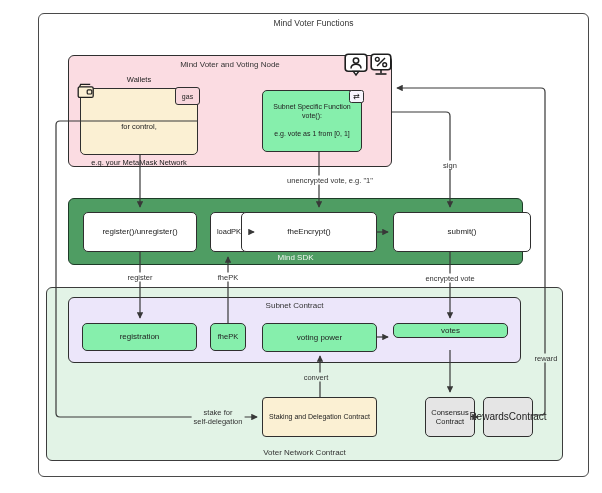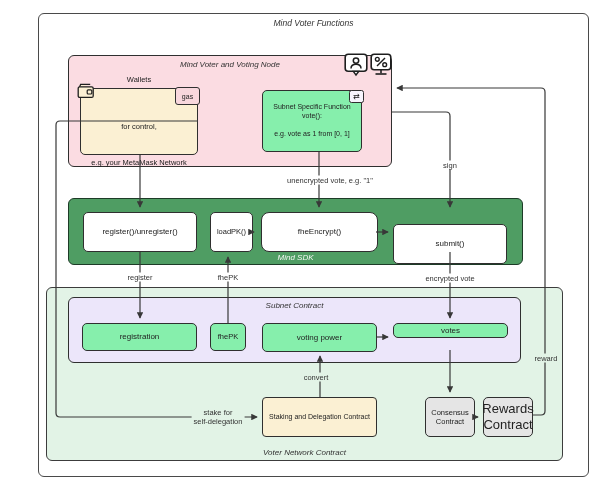--- a/index.html
+++ b/index.html
@@ -3,21 +3,21 @@
 <meta charset="utf-8">
 <style>
   html,body{margin:0;padding:0;background:#ffffff;}
   #canvas{
     position:relative;width:602px;height:493px;background:#ffffff;
     font-family:"Liberation Sans","DejaVu Sans",sans-serif;color:#333;
     overflow:hidden;
   }
   .abs{position:absolute;box-sizing:border-box;}
   .frame{border:1.4px solid #4a4a4a;border-radius:6px;background:#fff;}
-  .group-title{position:absolute;left:0;right:0;text-align:center;font-size:8px;color:#333;font-style:italic;}
+  .group-title{position:absolute;left:0;right:0;text-align:center;font-size:8px;color:#333;}
   .box{
     position:absolute;box-sizing:border-box;border:1.2px solid #2f2f2f;border-radius:5px;
     display:flex;align-items:center;justify-content:center;text-align:center;
     font-size:8px;color:#222;line-height:1.25;
   }
   .pink{background:#fbdce2;}
   .cream{background:#fbf0d3;gap:27px;}
   .lav{background:#86efac;}
   .lav-light{background:#ece6fa;}
   .white{background:#ffffff;}
@@ -89,41 +89,41 @@
     <div style="margin-bottom:9px;">vote():</div>
     <div>e.g. vote as 1 from [0, 1]</div>
   </div>
   <div class="sync-chip" style="left:349px;top:90px;width:13px;height:11px;">⇄</div>
 
   <div class="abs greenbar" style="left:68px;top:198px;width:455px;height:67px;">
     <div class="group-title" style="bottom:2px;color:#f2f6f2;">Mind SDK</div>
   </div>
   <div class="box white" style="left:83px;top:212px;width:114px;height:40px;">register()/unregister()</div>
   <div class="box white" style="left:210px;top:212px;width:43px;height:40px;font-size:7.5px;">loadPK()</div>
-  <div class="box white" style="left:261px;top:212px;width:117px;height:40px;border-radius:8px;">fheEncrypt()</div>
-  <div class="box white" style="left:393px;top:224px;width:114px;height:40px;">submit()</div>
+  <div class="box white" style="left:241px;top:212px;width:136px;height:40px;">fheEncrypt()</div>
+  <div class="box white" style="left:393px;top:212px;width:138px;height:40px;">submit()</div>
 
   <div class="abs lightgreen" style="left:46px;top:287px;width:517px;height:174px;">
     <div class="group-title" style="bottom:3px;">Voter Network Contract</div>
   </div>
 
   <div class="abs lav-light" style="left:68px;top:297px;width:453px;height:66px;border:1.2px solid #2f2f2f;border-radius:6px;">
     <div class="group-title" style="top:3px;">Subnet Contract</div>
   </div>
   <div class="box lav" style="left:82px;top:323px;width:115px;height:28px;">registration</div>
   <div class="box lav" style="left:210px;top:323px;width:36px;height:28px;font-size:7.5px;">fhePK</div>
   <div class="box lav" style="left:262px;top:323px;width:115px;height:29px;">voting power</div>
   <div class="box lav" style="left:393px;top:323px;width:115px;height:15px;">votes</div>
 
   <div class="box cream" style="left:262px;top:397px;width:115px;height:40px;font-size:7px;border-radius:4px;">Staking and Delegation Contract</div>
   <div class="box bluish" style="left:425px;top:397px;width:50px;height:40px;flex-direction:column;font-size:7.5px;">
     <div>Consensus</div>
     <div>Contract</div>
   </div>
-  <div class="box bluish" style="left:483px;top:397px;width:50px;height:40px;flex-direction:column;font-size:13px;">
+  <div class="box bluish" style="left:483px;top:397px;width:50px;height:40px;flex-direction:row;font-size:10px;">
     <div>Rewards</div>
     <div>Contract</div>
   </div>
 
   <svg class="wires" width="602" height="493" viewBox="0 0 602 493">
     <defs>
       <marker id="arr" viewBox="0 0 8 8" refX="7" refY="4" markerWidth="5.5" markerHeight="5.5" orient="auto-start-reverse">
         <path d="M0,0 L8,4 L0,8 Z" fill="#383838"></path>
       </marker>
     </defs>

